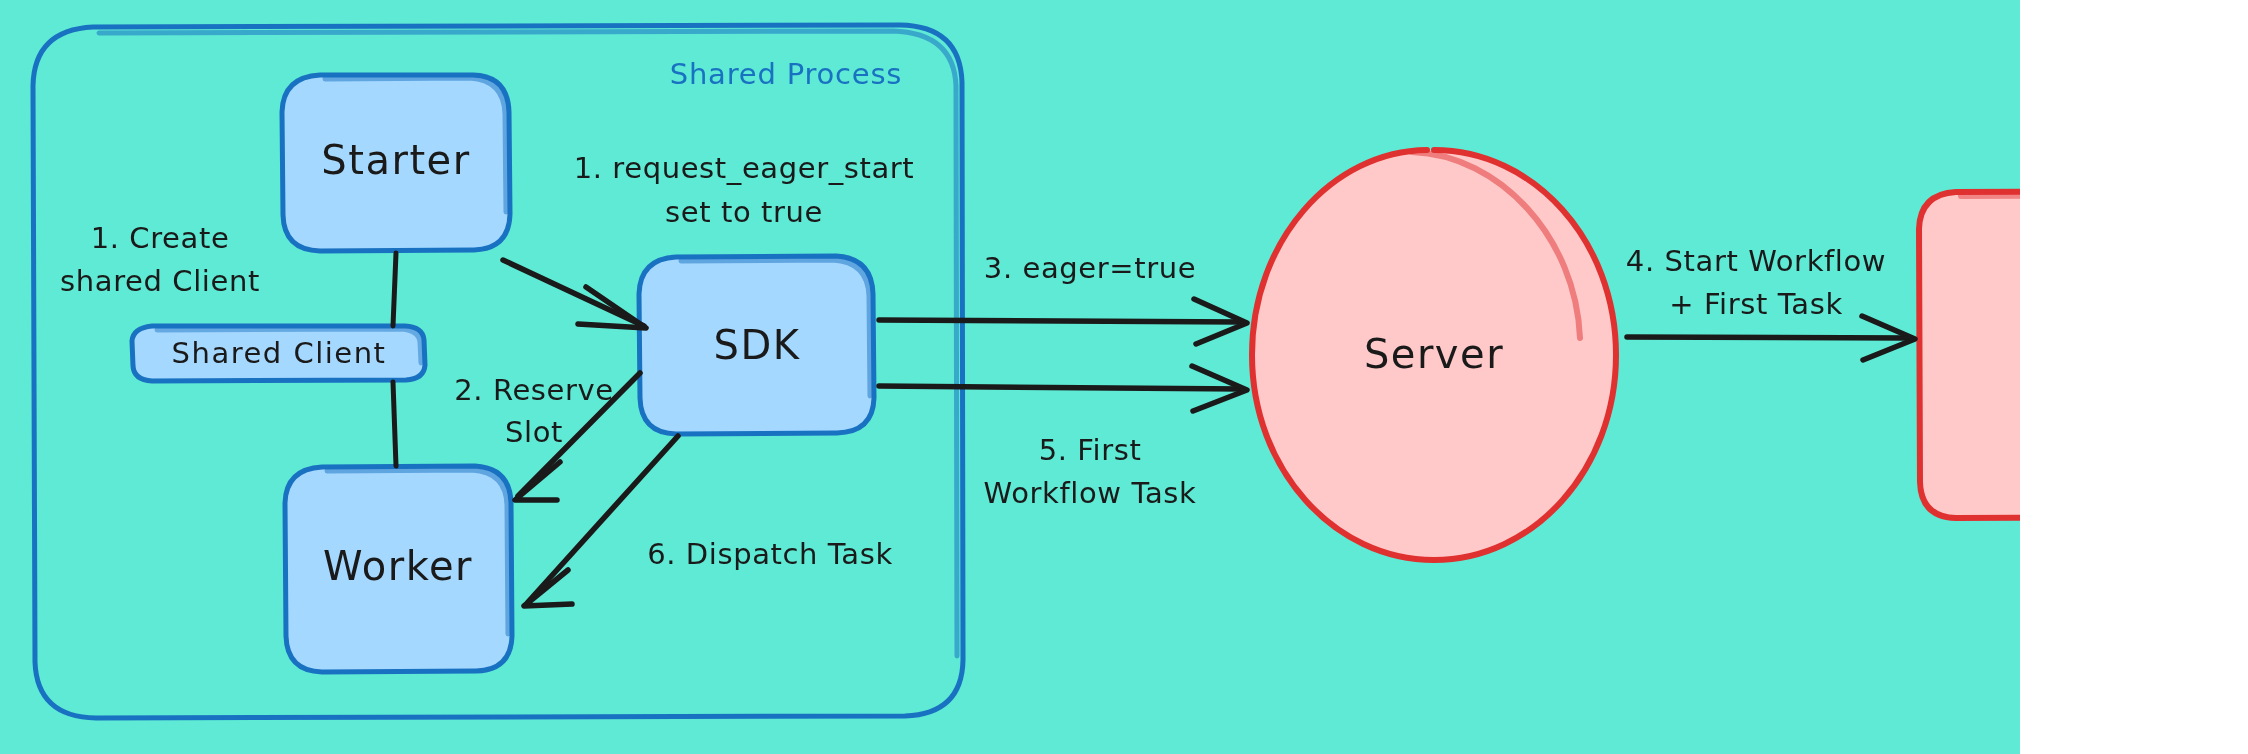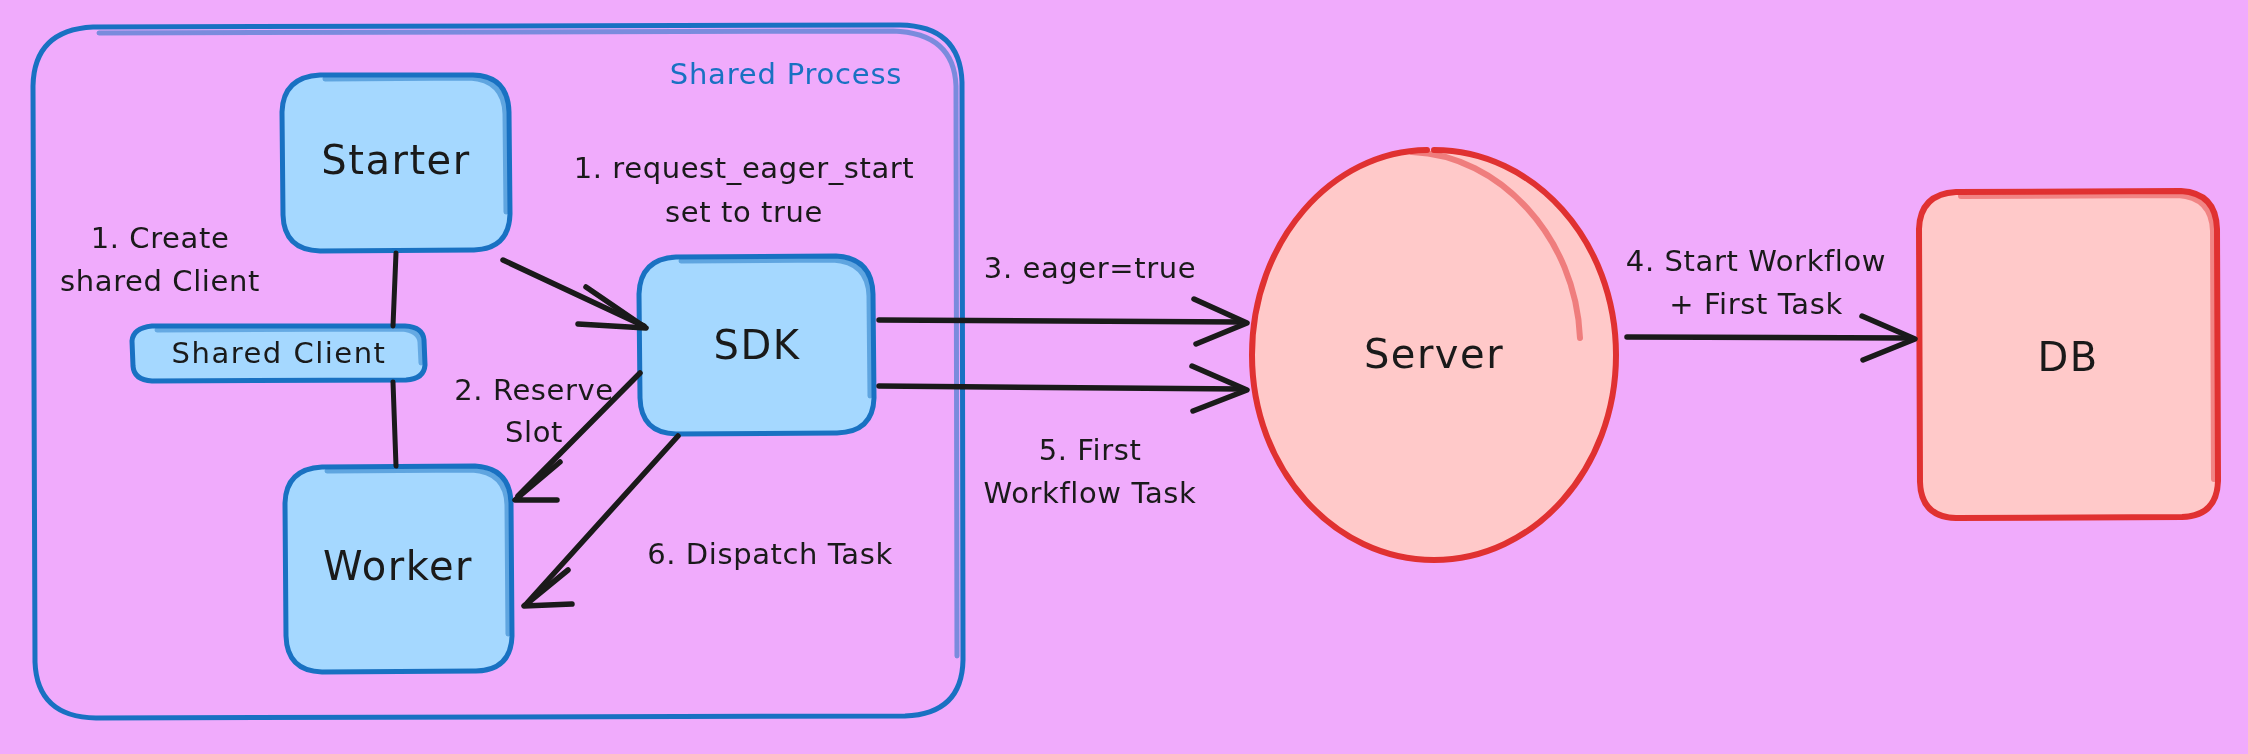--- a/index.html
+++ b/index.html
@@ -5,23 +5,23 @@
   html, body {
     margin: 0;
     padding: 0;
     background: #ffffff;
   }
   body {
     font-family: "DejaVu Sans", sans-serif;
   }
   #canvas {
     position: relative;
-    width: 2248px;
+    width: 2020px;
     height: 754px;
-    background: #f0abfc;
+    background: #5eead4;
     overflow: hidden;
   }
   #diagram-svg {
     position: absolute;
     left: 0;
     top: 0;
     width: 2248px;
     height: 754px;
   }
   .node-label {

